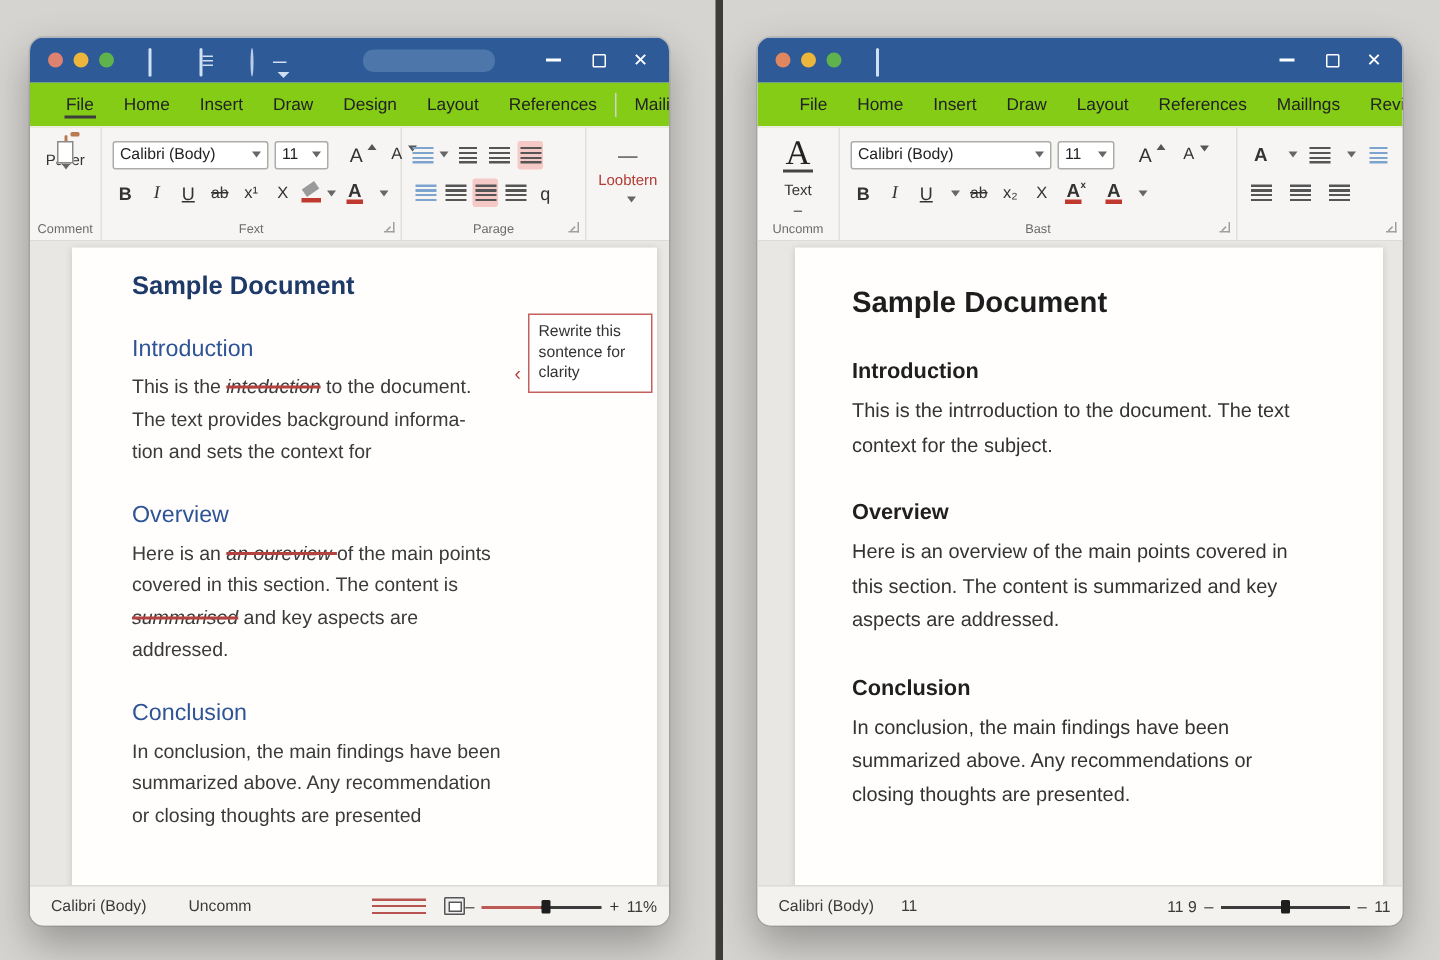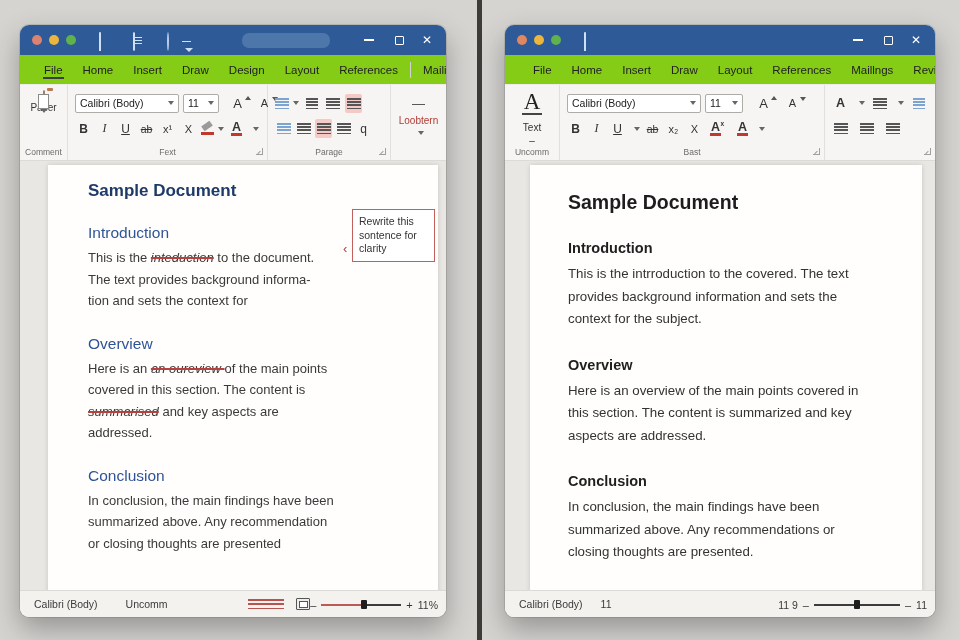--- a/index.html
+++ b/index.html
@@ -363,22 +363,21 @@
         </div>
         <span class="launcher"></span>
       </div>
     </div>
 
     <div class="canvas">
       <div class="page">
         <div class="page-inner">
           <div class="doc-title">Sample Document</div>
           <div class="h2">Introduction</div>
-          <div class="bl">This is the intrroduction to the covered. The text</div>
-          <div class="bl">provides background information and sets the</div>
+          <div class="bl">This is the intrroduction to the document. The text</div>
           <div class="bl">context for the subject.</div>
           <div class="h2">Overview</div>
           <div class="bl">Here is an overview of the main points covered in</div>
           <div class="bl">this section. The content is summarized and key</div>
           <div class="bl">aspects are addressed.</div>
           <div class="h2">Conclusion</div>
           <div class="bl">In conclusion, the main findings have been</div>
           <div class="bl">summarized above. Any recommendations or</div>
           <div class="bl">closing thoughts are presented.</div>
         </div>

